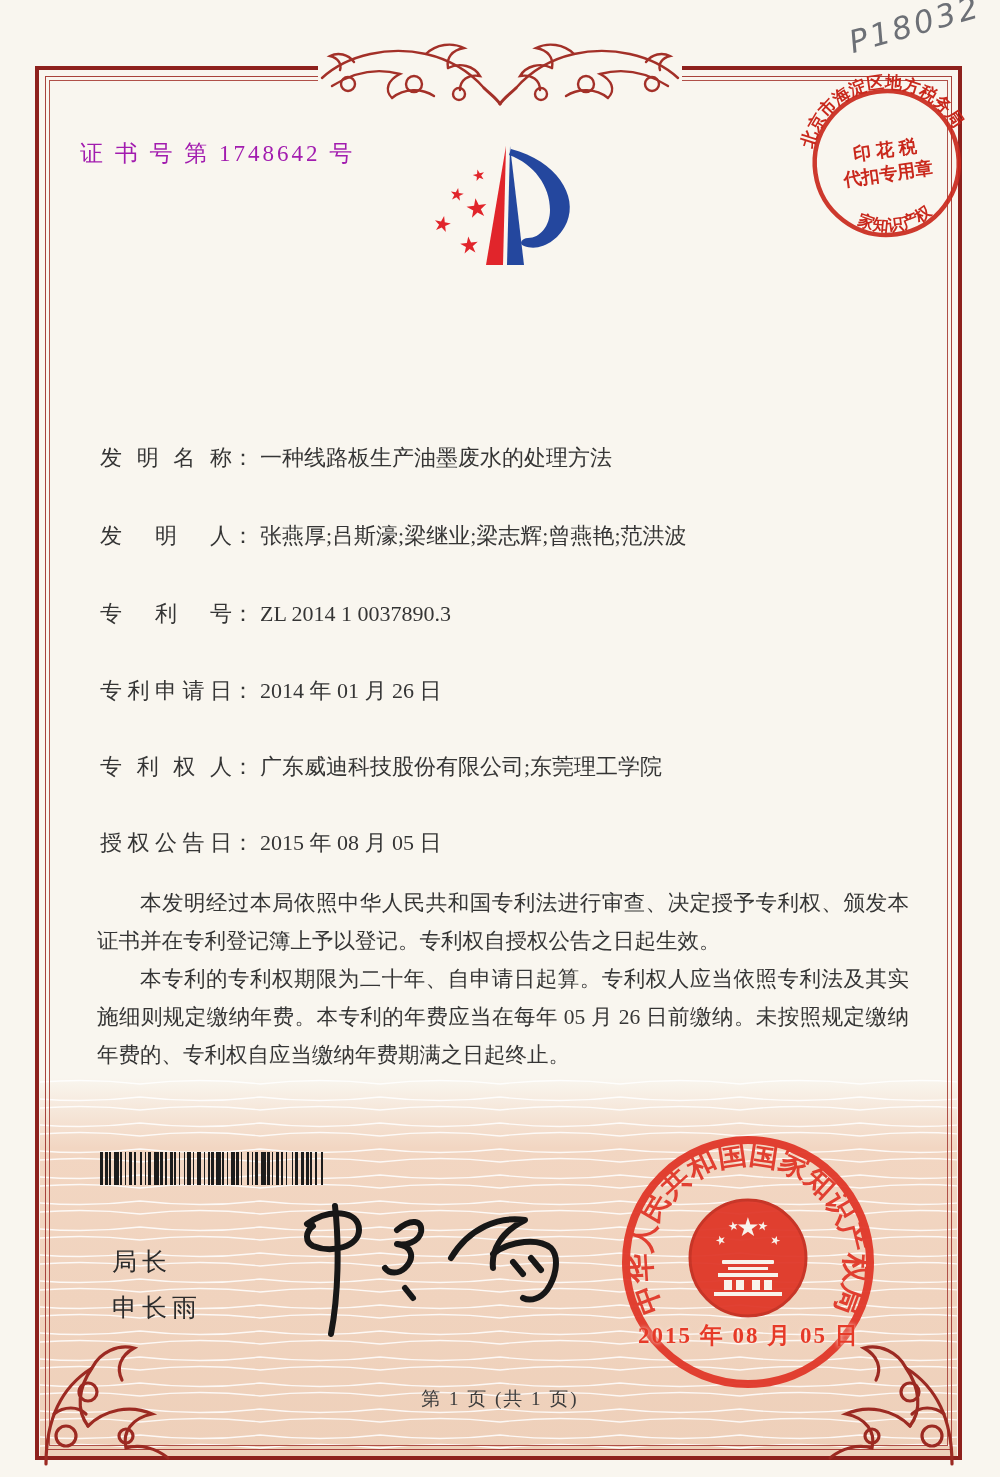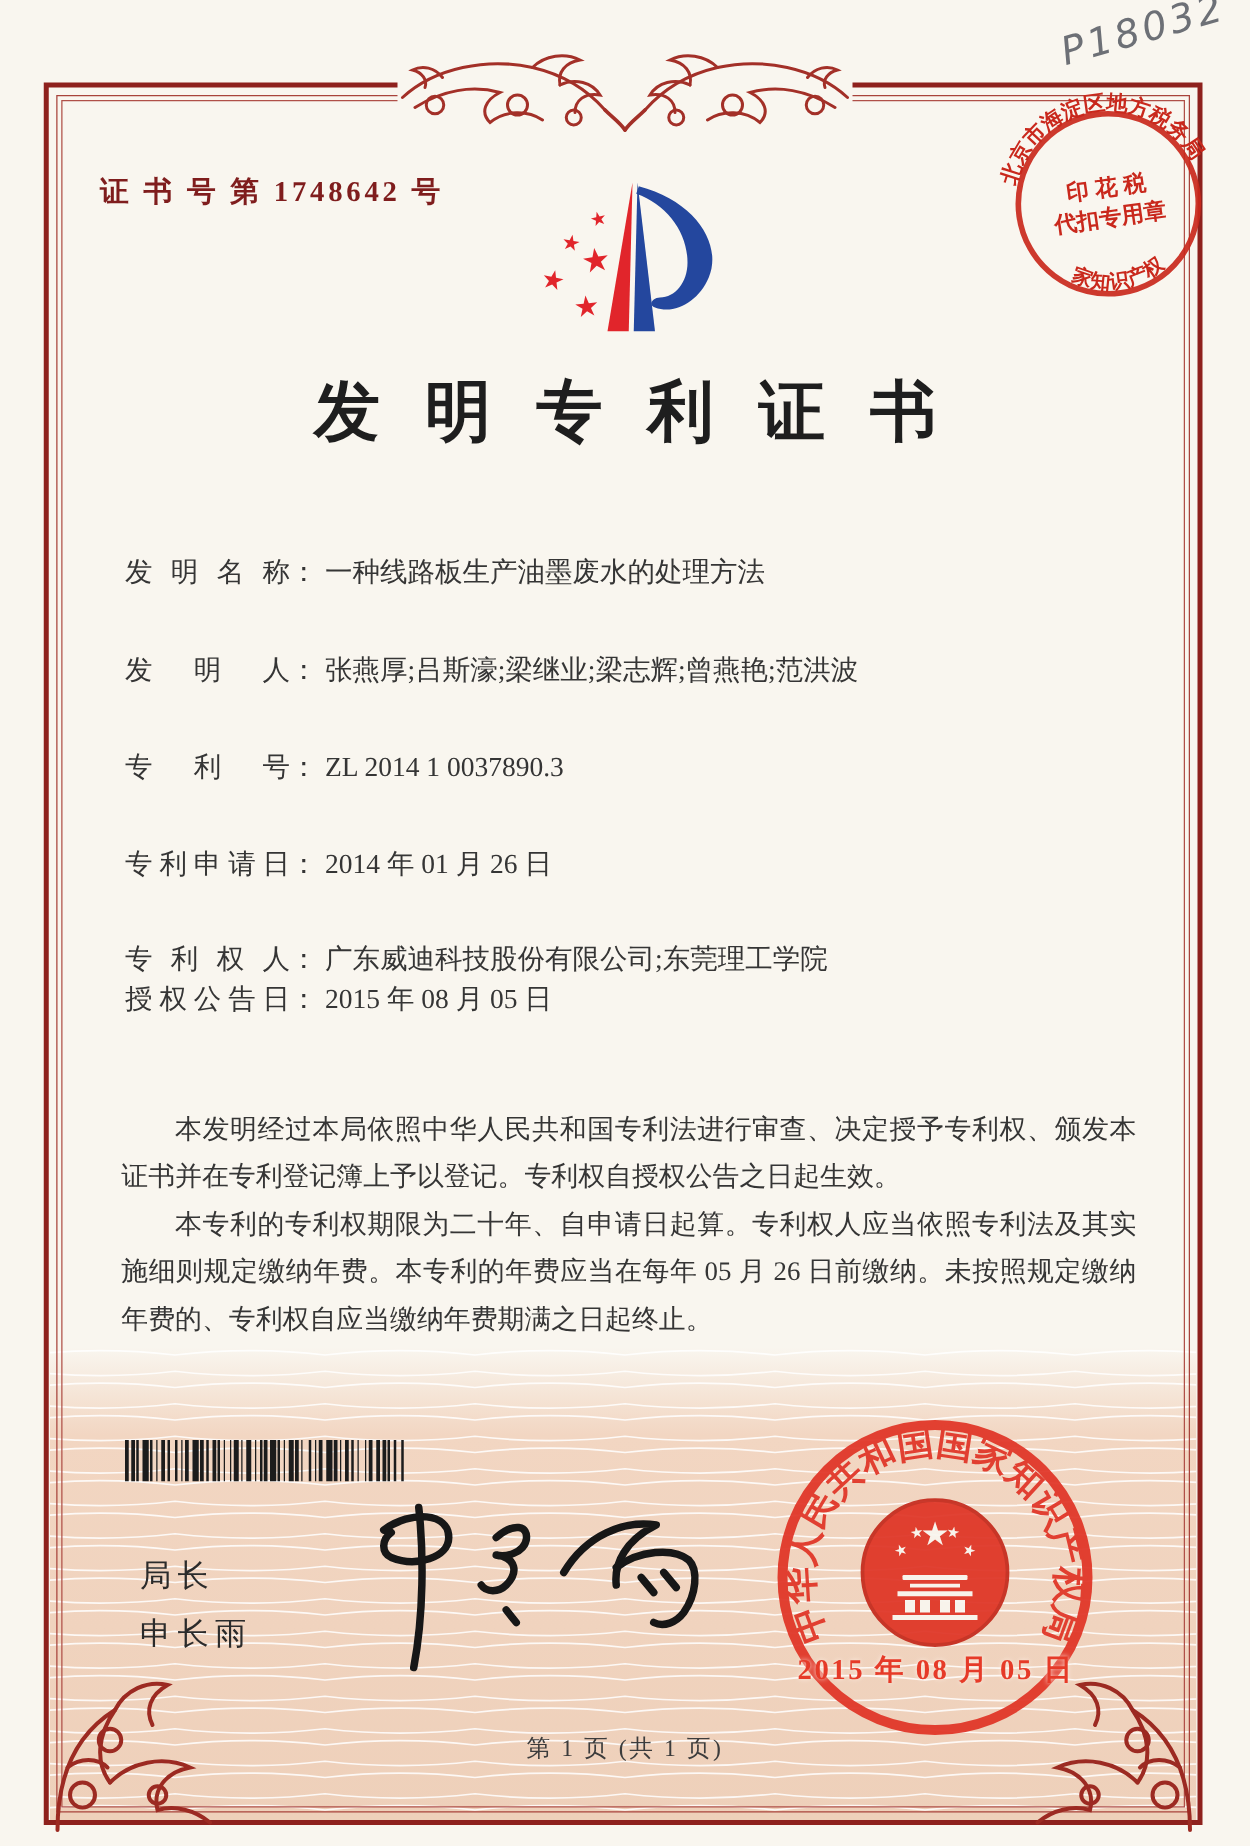--- a/index.html
+++ b/index.html
@@ -13,21 +13,21 @@
   .frame-in{position:absolute;left:49px;top:80px;width:899px;height:1366px;
             border:1px solid #b05048;box-sizing:border-box;}
   
   .wavezone{position:absolute;left:40px;top:1078px;width:917px;height:1378px;height:378px;
             background:linear-gradient(180deg,rgba(242,214,196,0) 0px,#f2d6c2 70px,#eed0ba 100%);}
   .wavezone svg{position:absolute;left:0;top:0;}
   
   .handcode{position:absolute;right:18px;top:6px;font-family:"DejaVu Sans",sans-serif;
             font-style:italic;font-size:31px;color:#6d7076;transform:rotate(-16deg);letter-spacing:3px;}
   
-  .certno{position:absolute;left:80px;top:138px;font-size:23px;letter-spacing:3px;color:#7f1d1d;font-weight:bold;}
+  .certno{position:absolute;left:80px;top:138px;font-size:23px;letter-spacing:3px;color:#a21caf;}
   .logo{position:absolute;left:424px;top:134px;}
   .stamp{position:absolute;left:792px;top:68px;transform:rotate(-8deg);}
   .title{position:absolute;left:0;top:294px;width:100%;text-align:center;font-size:53px;
          font-weight:bold;color:#1e1e1e;letter-spacing:36px;padding-left:36px;box-sizing:border-box;}
   
   .field{position:absolute;left:100px;font-size:22px;color:#353535;white-space:nowrap;}
   .flabel{display:inline-block;width:132px;text-align:justify;text-align-last:justify;vertical-align:bottom;}
   .fcolon{display:inline-block;margin-right:6px;}
   
   .bodytext{position:absolute;left:97px;top:884px;width:812px;font-size:21.5px;line-height:38px;
@@ -160,38 +160,37 @@
         <textPath href="#stTop" startOffset="50%" text-anchor="middle" lengthAdjust="spacingAndGlyphs">北京市海淀区地方税务局</textPath>
       </text>
       <text x="95" y="88" text-anchor="middle" font-size="18" font-weight="bold" fill="#c9281c" font-family="Liberation Sans,sans-serif">印 花 税</text>
       <text x="95" y="112" text-anchor="middle" font-size="18" font-weight="bold" fill="#c9281c" font-family="Liberation Sans,sans-serif">代扣专用章</text>
       <text font-size="16" font-weight="bold" fill="#c9281c" font-family="Liberation Sans,sans-serif">
         <textPath href="#stBot" startOffset="50%" text-anchor="middle">国家知识产权局</textPath>
       </text>
     </svg>
   </div>
 
-  <div class="title">发明专利证书</div>
 
   <div class="field" style="top:443px;">
     <span class="flabel">发明名称</span><span class="fcolon">：</span><span>一种线路板生产油墨废水的处理方法</span>
   </div>
   <div class="field" style="top:521px;">
     <span class="flabel">发明人</span><span class="fcolon">：</span><span>张燕厚;吕斯濠;梁继业;梁志辉;曾燕艳;范洪波</span>
   </div>
   <div class="field" style="top:599px;">
     <span class="flabel">专利号</span><span class="fcolon">：</span><span>ZL 2014 1 0037890.3</span>
   </div>
   <div class="field" style="top:676px;">
     <span class="flabel">专利申请日</span><span class="fcolon">：</span><span>2014 年 01 月 26 日</span>
   </div>
   <div class="field" style="top:752px;">
     <span class="flabel">专利权人</span><span class="fcolon">：</span><span>广东威迪科技股份有限公司;东莞理工学院</span>
   </div>
-  <div class="field" style="top:784px;">
+  <div class="field" style="top:828px;">
     <span class="flabel">授权公告日</span><span class="fcolon">：</span><span>2015 年 08 月 05 日</span>
   </div>
 
   <div class="bodytext">
     <p>本发明经过本局依照中华人民共和国专利法进行审查、决定授予专利权、颁发本证书并在专利登记簿上予以登记。专利权自授权公告之日起生效。</p>
     <p>本专利的专利权期限为二十年、自申请日起算。专利权人应当依照专利法及其实施细则规定缴纳年费。本专利的年费应当在每年 05 月 26 日前缴纳。未按照规定缴纳年费的、专利权自应当缴纳年费期满之日起终止。</p>
   </div>
 
   <div class="barcode" id="barcode">
       <div style="width:3.1px"></div>

